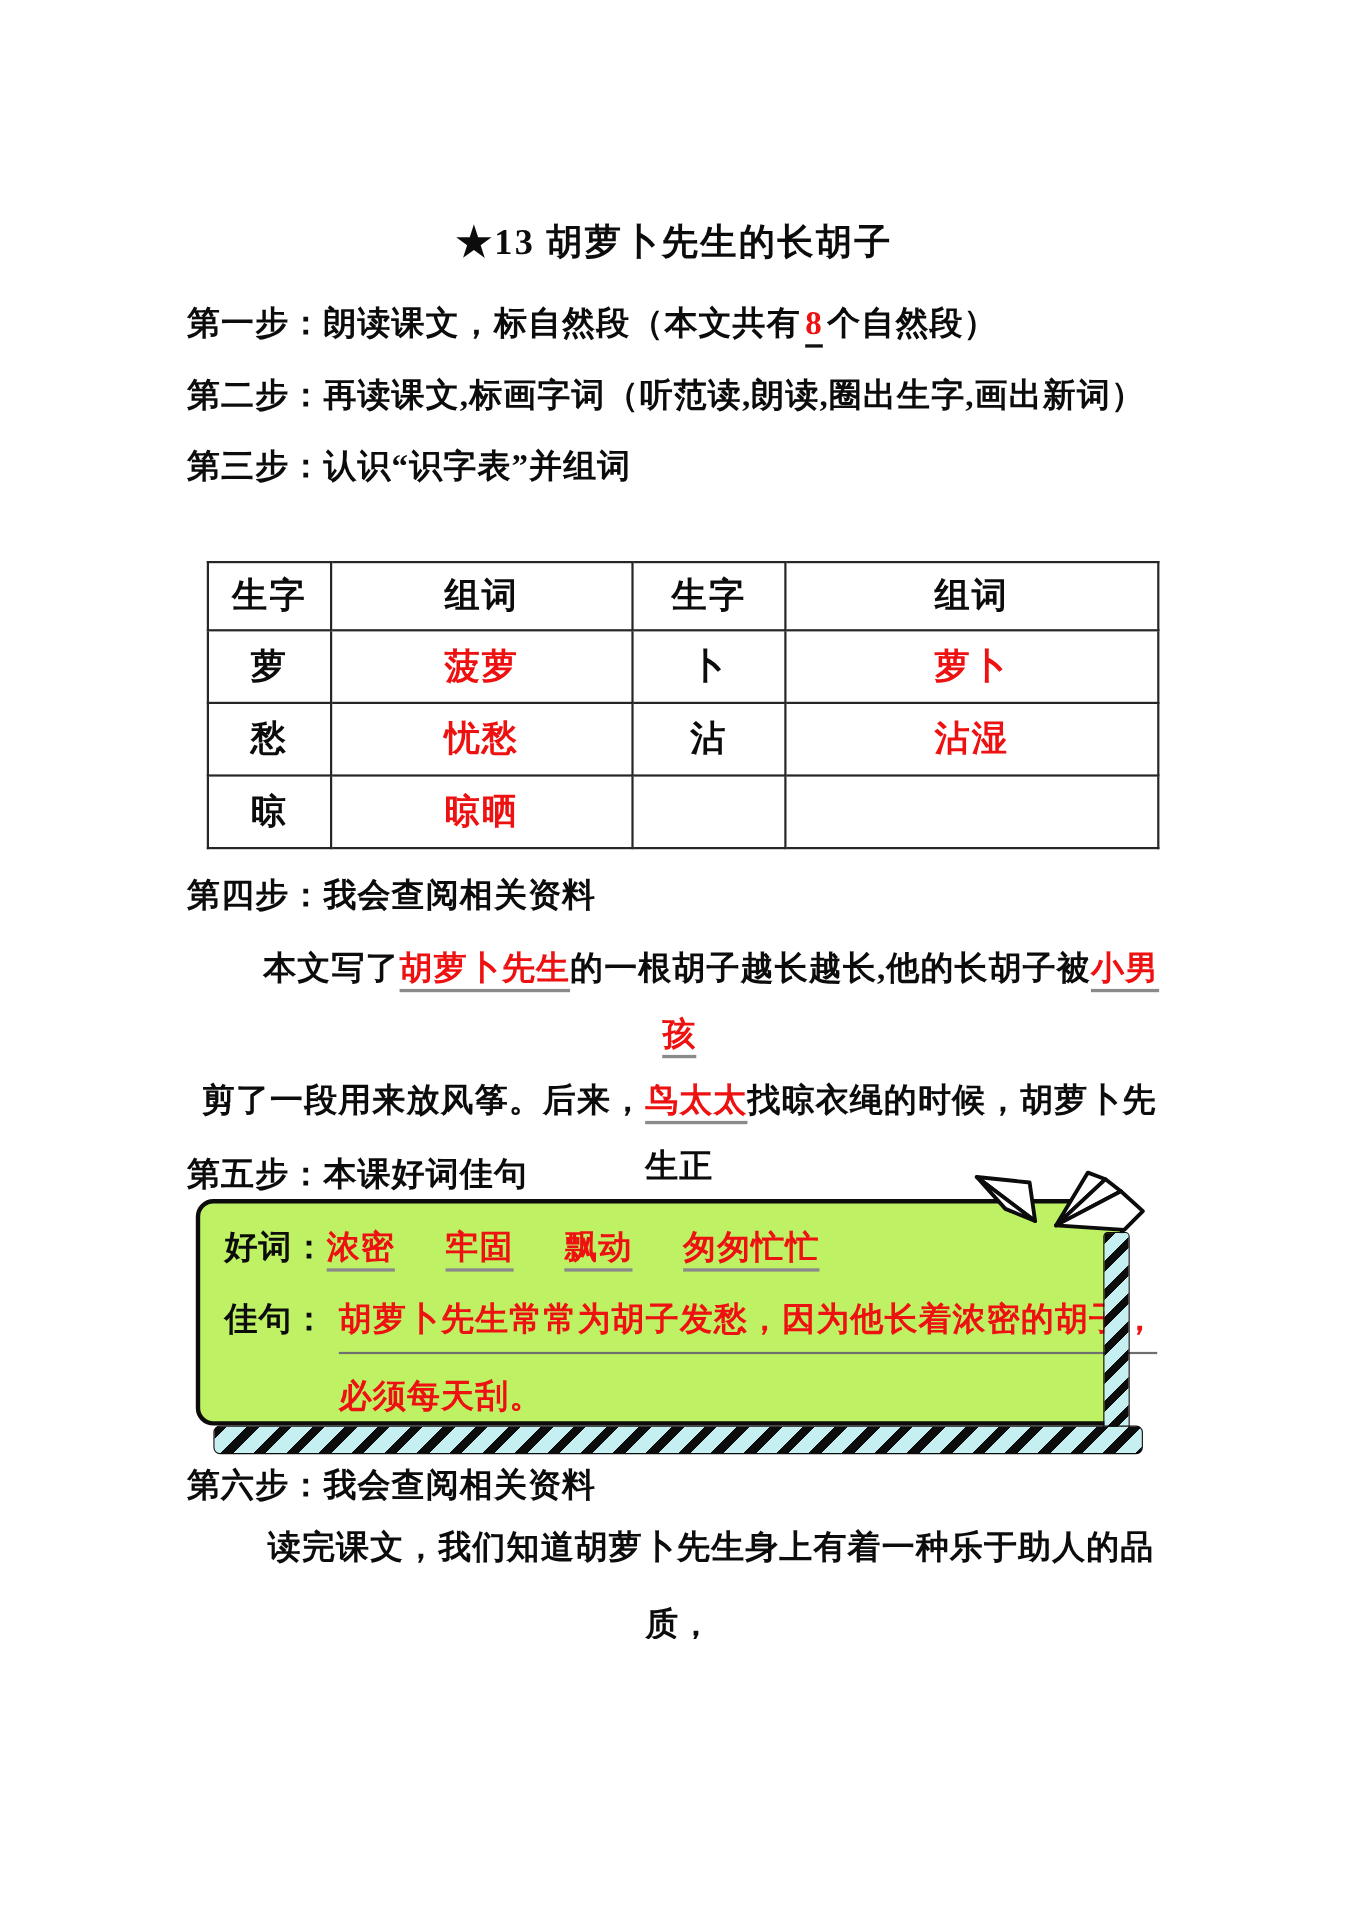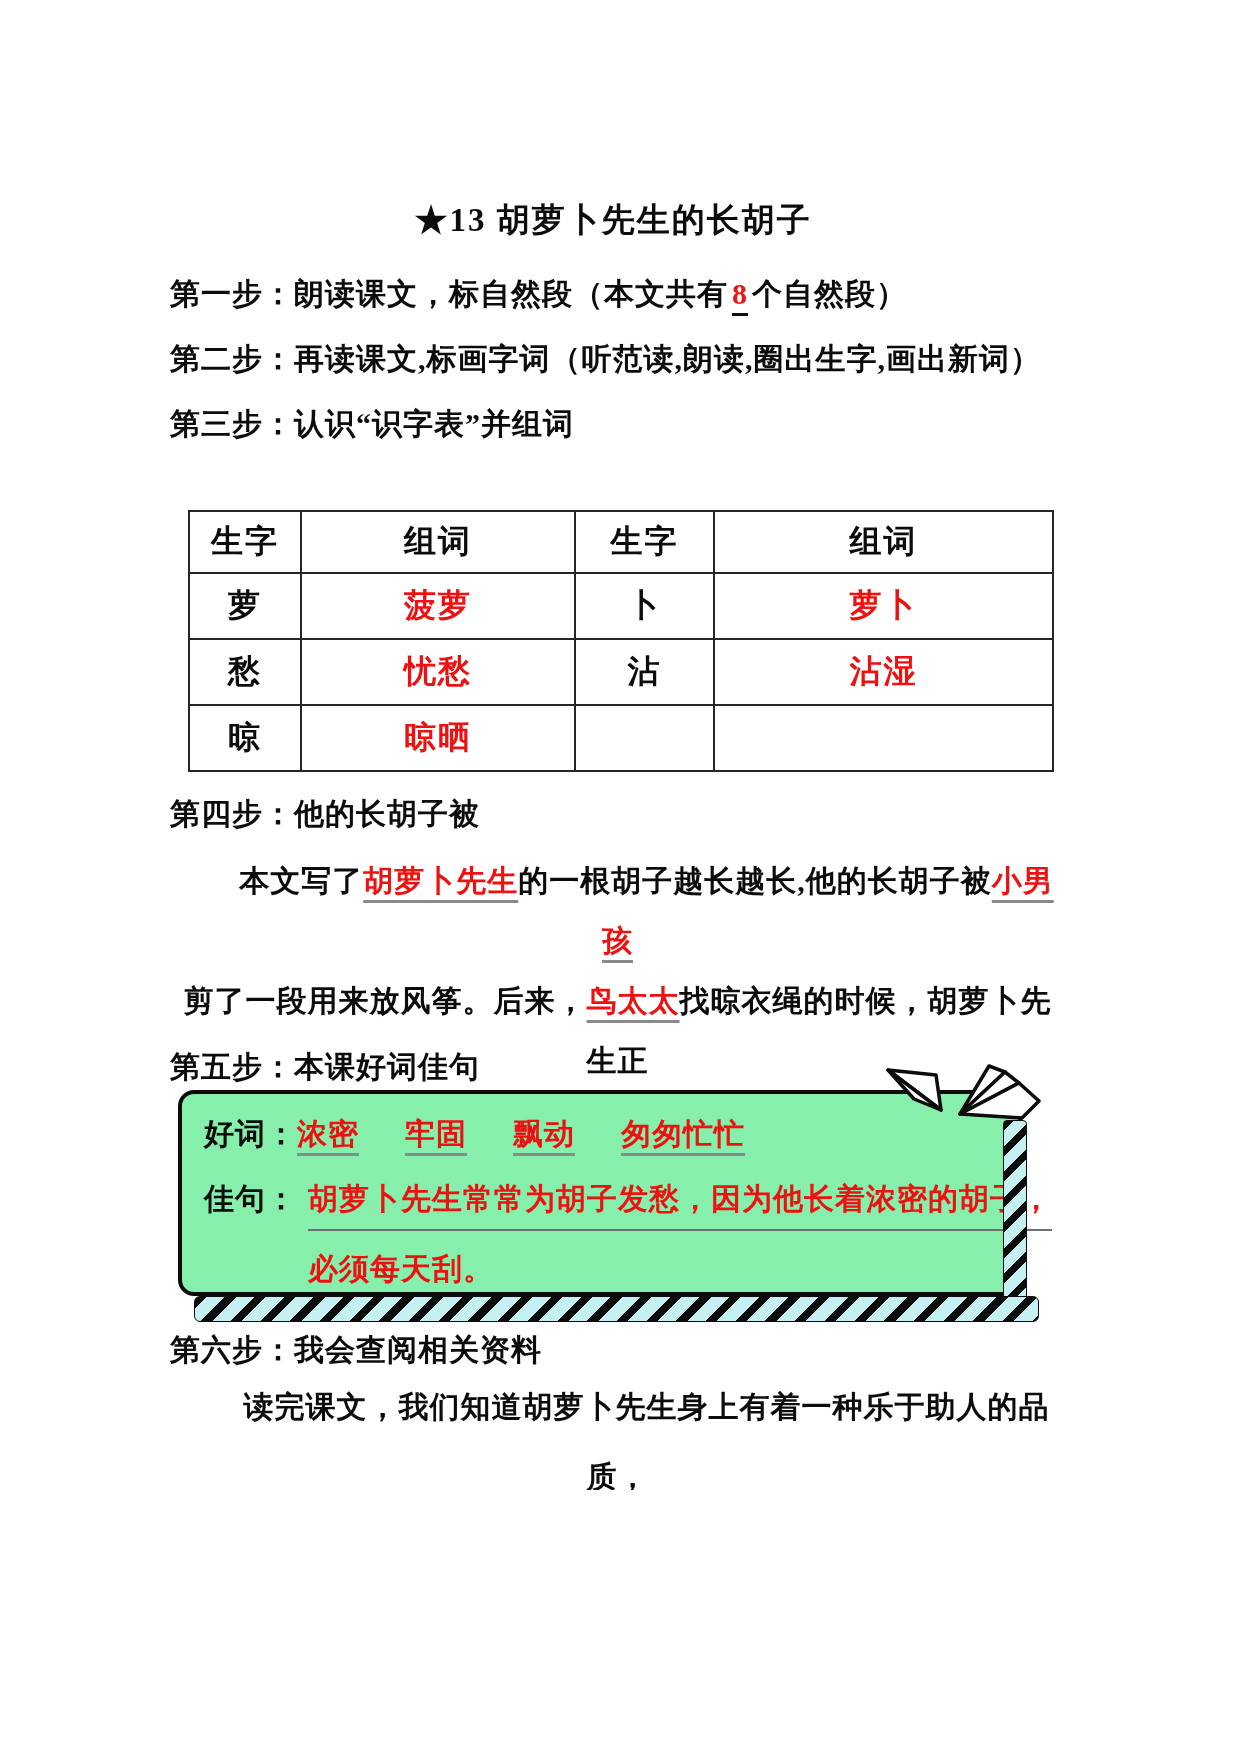--- a/index.html
+++ b/index.html
@@ -42,21 +42,21 @@
   .p2{top:1372px;line-height:70px;text-indent:58px;}
   .answer-line{top:1516px;font-size:30px;}
   .answer-line .in{
     color:var(--red);display:inline-block;letter-spacing:2px;
     border-bottom:1px solid #14532d;padding:0 36px 3px 0;
   }
   
   .fancy{
     position:absolute;left:178px;top:1090px;width:844px;height:206px;
     border:4px solid var(--ink);border-radius:16px 10px 12px 16px;
-    box-sizing:border-box;background:#86efac;padding:20px 26px 0 22px;
+    box-sizing:border-box;background:#bef264;padding:20px 26px 0 22px;
   }
   .band-r{
     position:absolute;top:26px;right:-9px;bottom:-29px;width:22px;
     background:repeating-linear-gradient(135deg,#0c0c0c 0 7px,var(--cyan) 7px 18px);
     border-radius:4px;border:1px solid #0c0c0c;
   }
   .band-b{
     position:absolute;left:12px;right:-21px;bottom:-30px;height:24px;
     background:repeating-linear-gradient(135deg,#0c0c0c 0 8px,var(--cyan) 8px 21px);
     border-radius:6px;border:1px solid #0c0c0c;
@@ -121,21 +121,21 @@
     </tr>
     <tr>
       <td>晾</td>
       <td class="rcell">晾晒</td>
       <td></td>
       <td class="rcell"></td>
     </tr>
   </tbody>
     </table>
 
-  <div class="abs step s4">第四步：他的长胡子被</div>
+  <div class="abs step s4">第四步：我会查阅相关资料</div>
 
   <div class="abs para p1"><span>本文写了</span><span class="ru">胡萝卜先生</span><span>的一根胡子越长越长,他的长胡子被</span><span class="ru">小男孩</span><br><span>剪了一段用来放风筝。后来，</span><span class="ru">鸟太太</span><span>找晾衣绳的时候，胡萝卜先生正</span><br><span>好经过……</span></div>
 
   <div class="abs step s5">第五步：本课好词佳句</div>
 
   <div class="fancy">
     <div class="band-r"></div>
     <div class="band-b"></div>
     <svg class="planes" viewBox="0 0 186 74">
       <g fill="#ffffff" stroke="#0c0c0c" stroke-width="3.5" stroke-linejoin="round">

